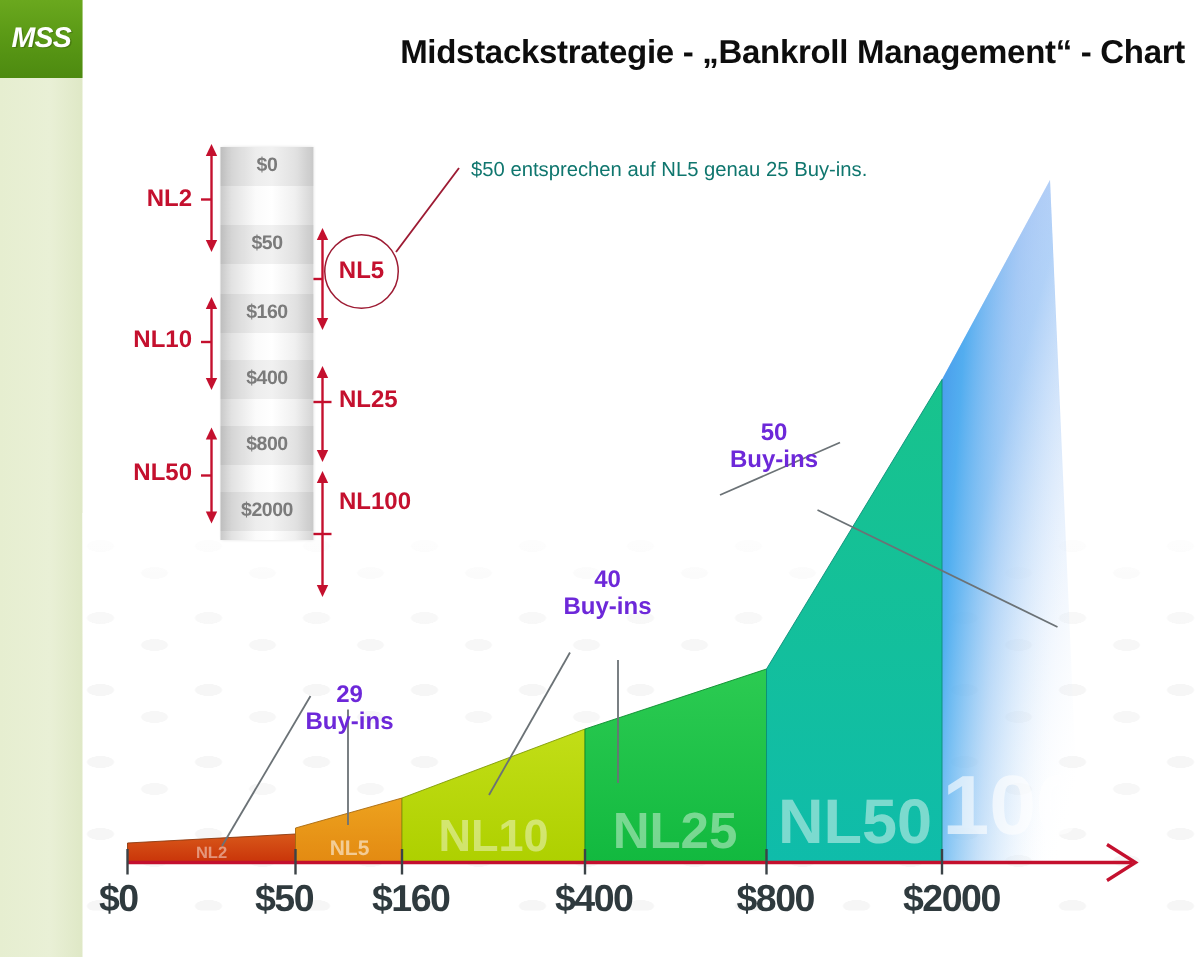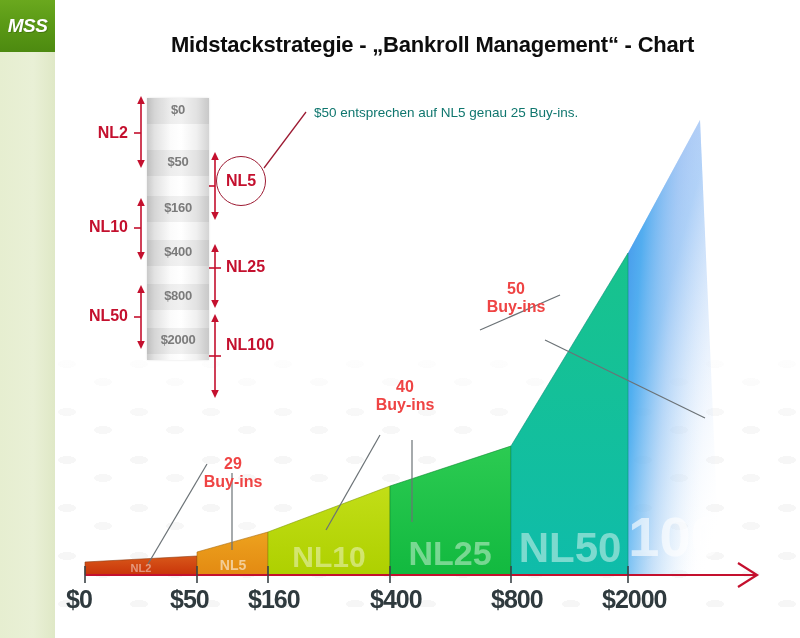--- a/index.html
+++ b/index.html
@@ -40,23 +40,23 @@
     font-weight: bold;
     font-size: 19px;
     color: #ffffff;
     letter-spacing: -0.5px;
     text-shadow: 1px 1px 0 rgba(0,0,0,.18);
   }
 
   
   #page-title {
     position: absolute;
-    left: 75px; top: 32px;
+    left: 75px; top: 22px;
     width: 715px;
-    text-align: center;
+    text-align: right;
     font-size: 22px;
     font-weight: bold;
     color: #0d0d0d;
     letter-spacing: -0.2px;
     white-space: nowrap;
   }
 
   
   #chart-canvas {
     position: absolute;
@@ -147,21 +147,21 @@
     color: #0f766e;
     white-space: nowrap;
   }
 
   
   .buyin-anno {
     position: absolute;
     text-align: center;
     font-size: 16px;
     font-weight: bold;
-    color: #ef4444;
+    color: #6d28d9;
     line-height: 1.15;
   }
   .buyin-anno .num { display: block; }
   .buyin-anno .cap { display: block; }
 
   
   .x-label {
     position: absolute;
     top: 585px;
     font-size: 25px;
@@ -329,21 +329,21 @@
     <div class="scale-label" style="top:102px;">$160</div>
     <div class="scale-label" style="top:146px;">$400</div>
     <div class="scale-label" style="top:190px;">$800</div>
     <div class="scale-label" style="top:234px;">$2000</div>
   </div>
 
   <div class="nl-label left" style="left:56px; top:124px; width:72px;">NL2</div>
   <div class="nl-label left" style="left:48px; top:218px; width:80px;">NL10</div>
   <div class="nl-label left" style="left:48px; top:307px; width:80px;">NL50</div>
   <div class="nl-label right" style="left:226px; top:258px;">NL25</div>
-  <div class="nl-label right" style="left:226px; top:336px;">NL100</div>
+  <div class="nl-label right" style="left:226px; top:326px;">NL100</div>
 
   <div id="nl5-badge">
     <span id="nl5-badge-text">NL5</span>
   </div>
 
   <div id="callout-text">$50 entsprechen auf NL5 genau 25 Buy-ins.</div>
 
   <div class="buyin-anno" style="left:185px; top:455px; width:96px;">
     <span class="num">29</span>
     <span class="cap">Buy-ins</span>

